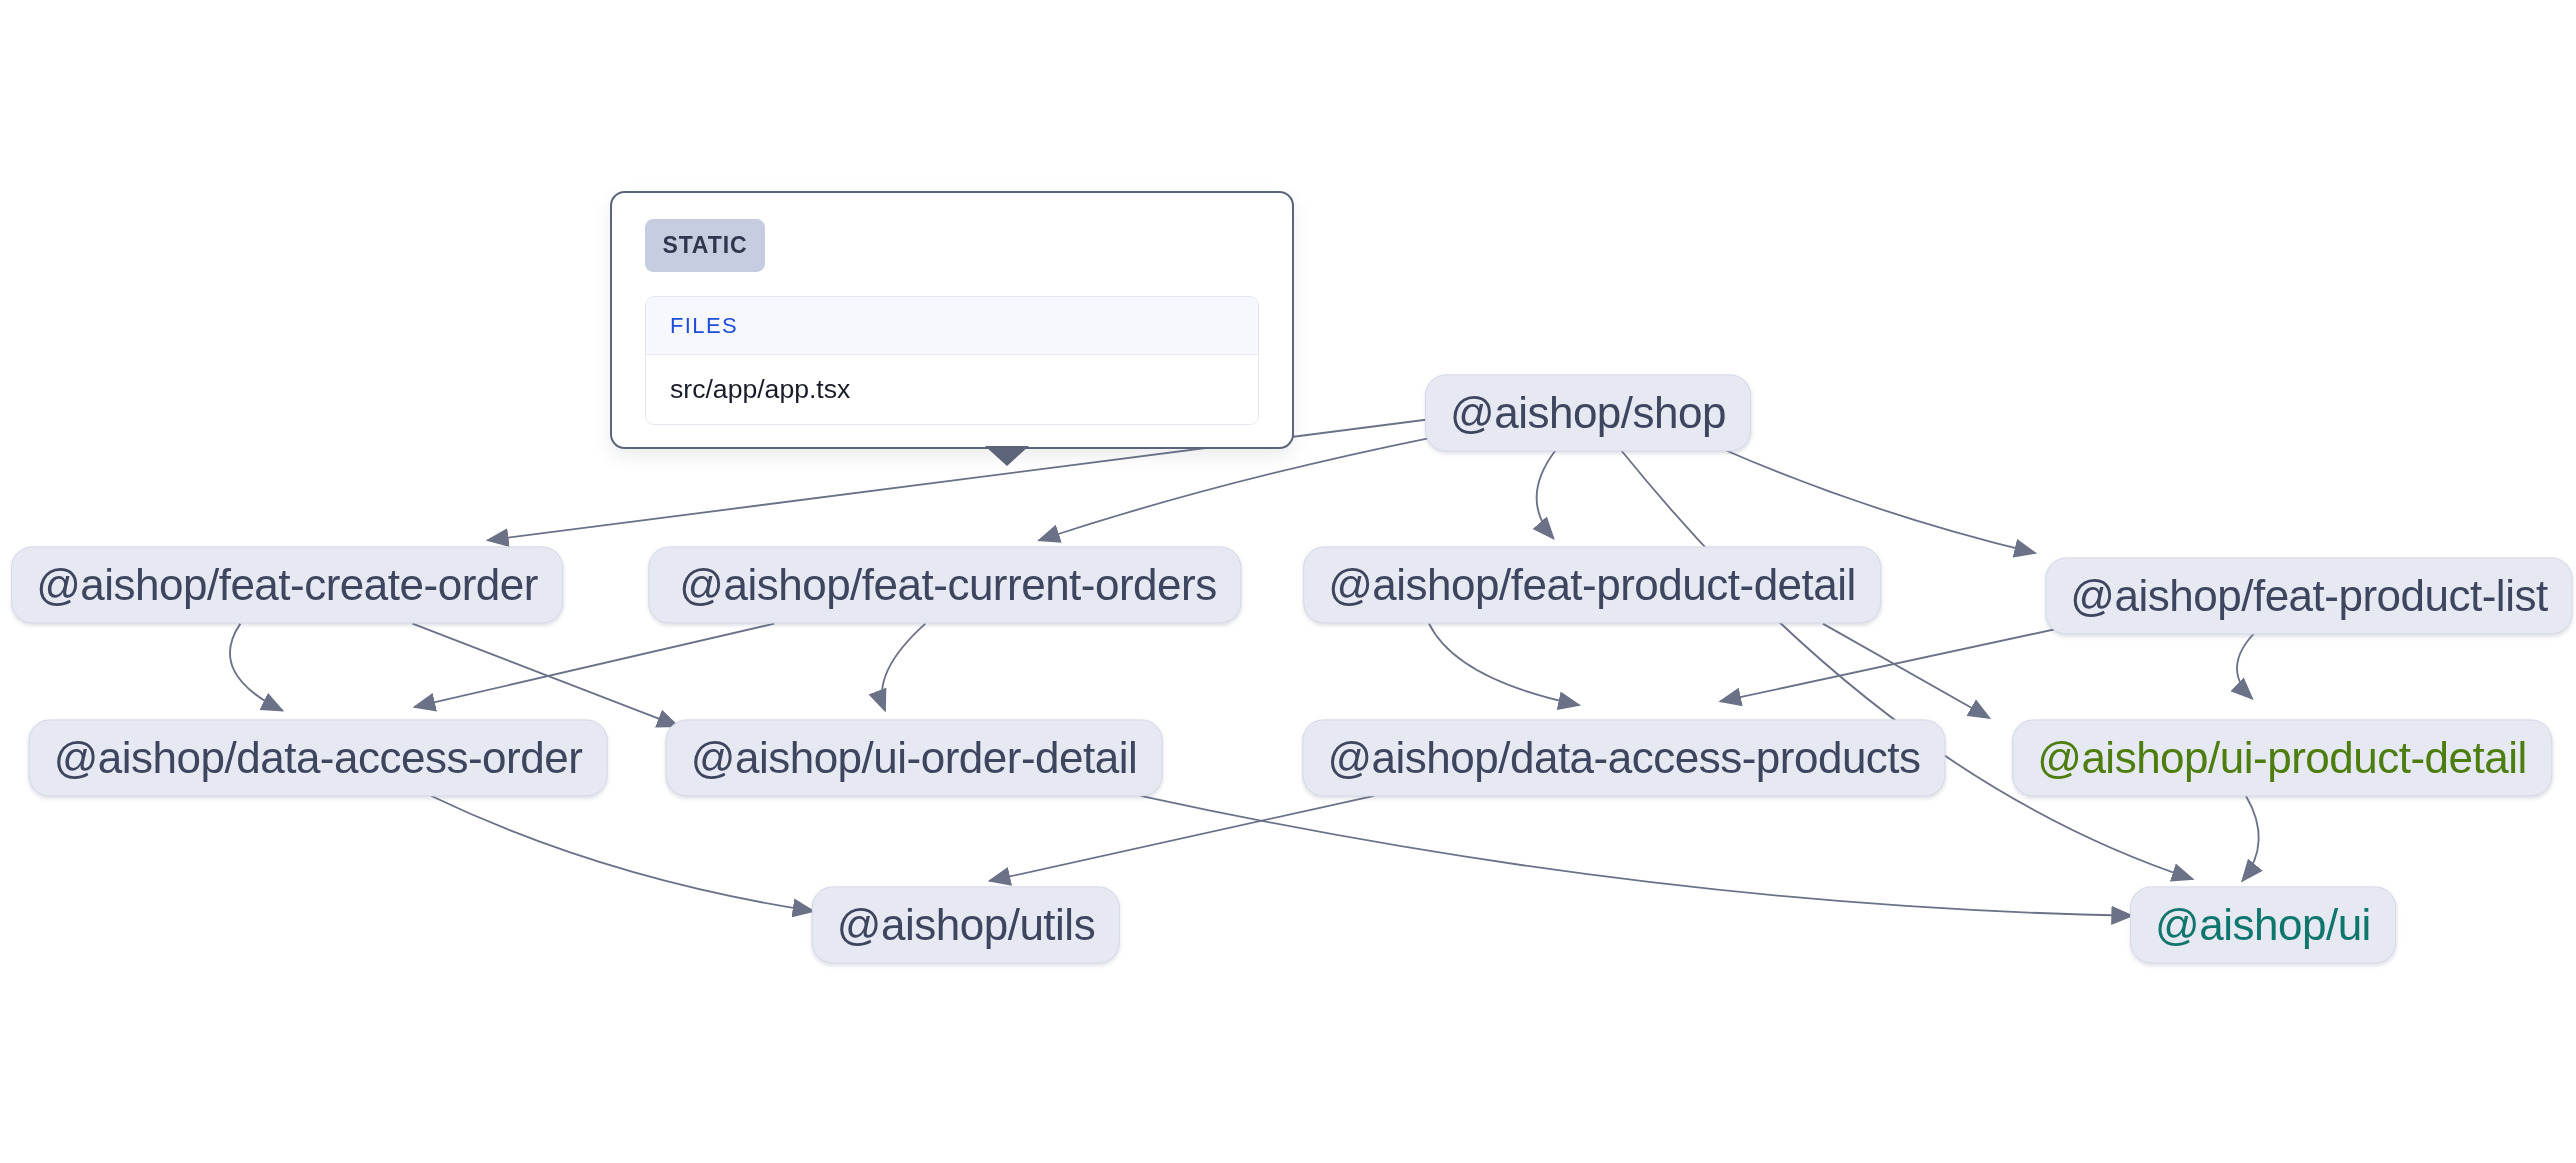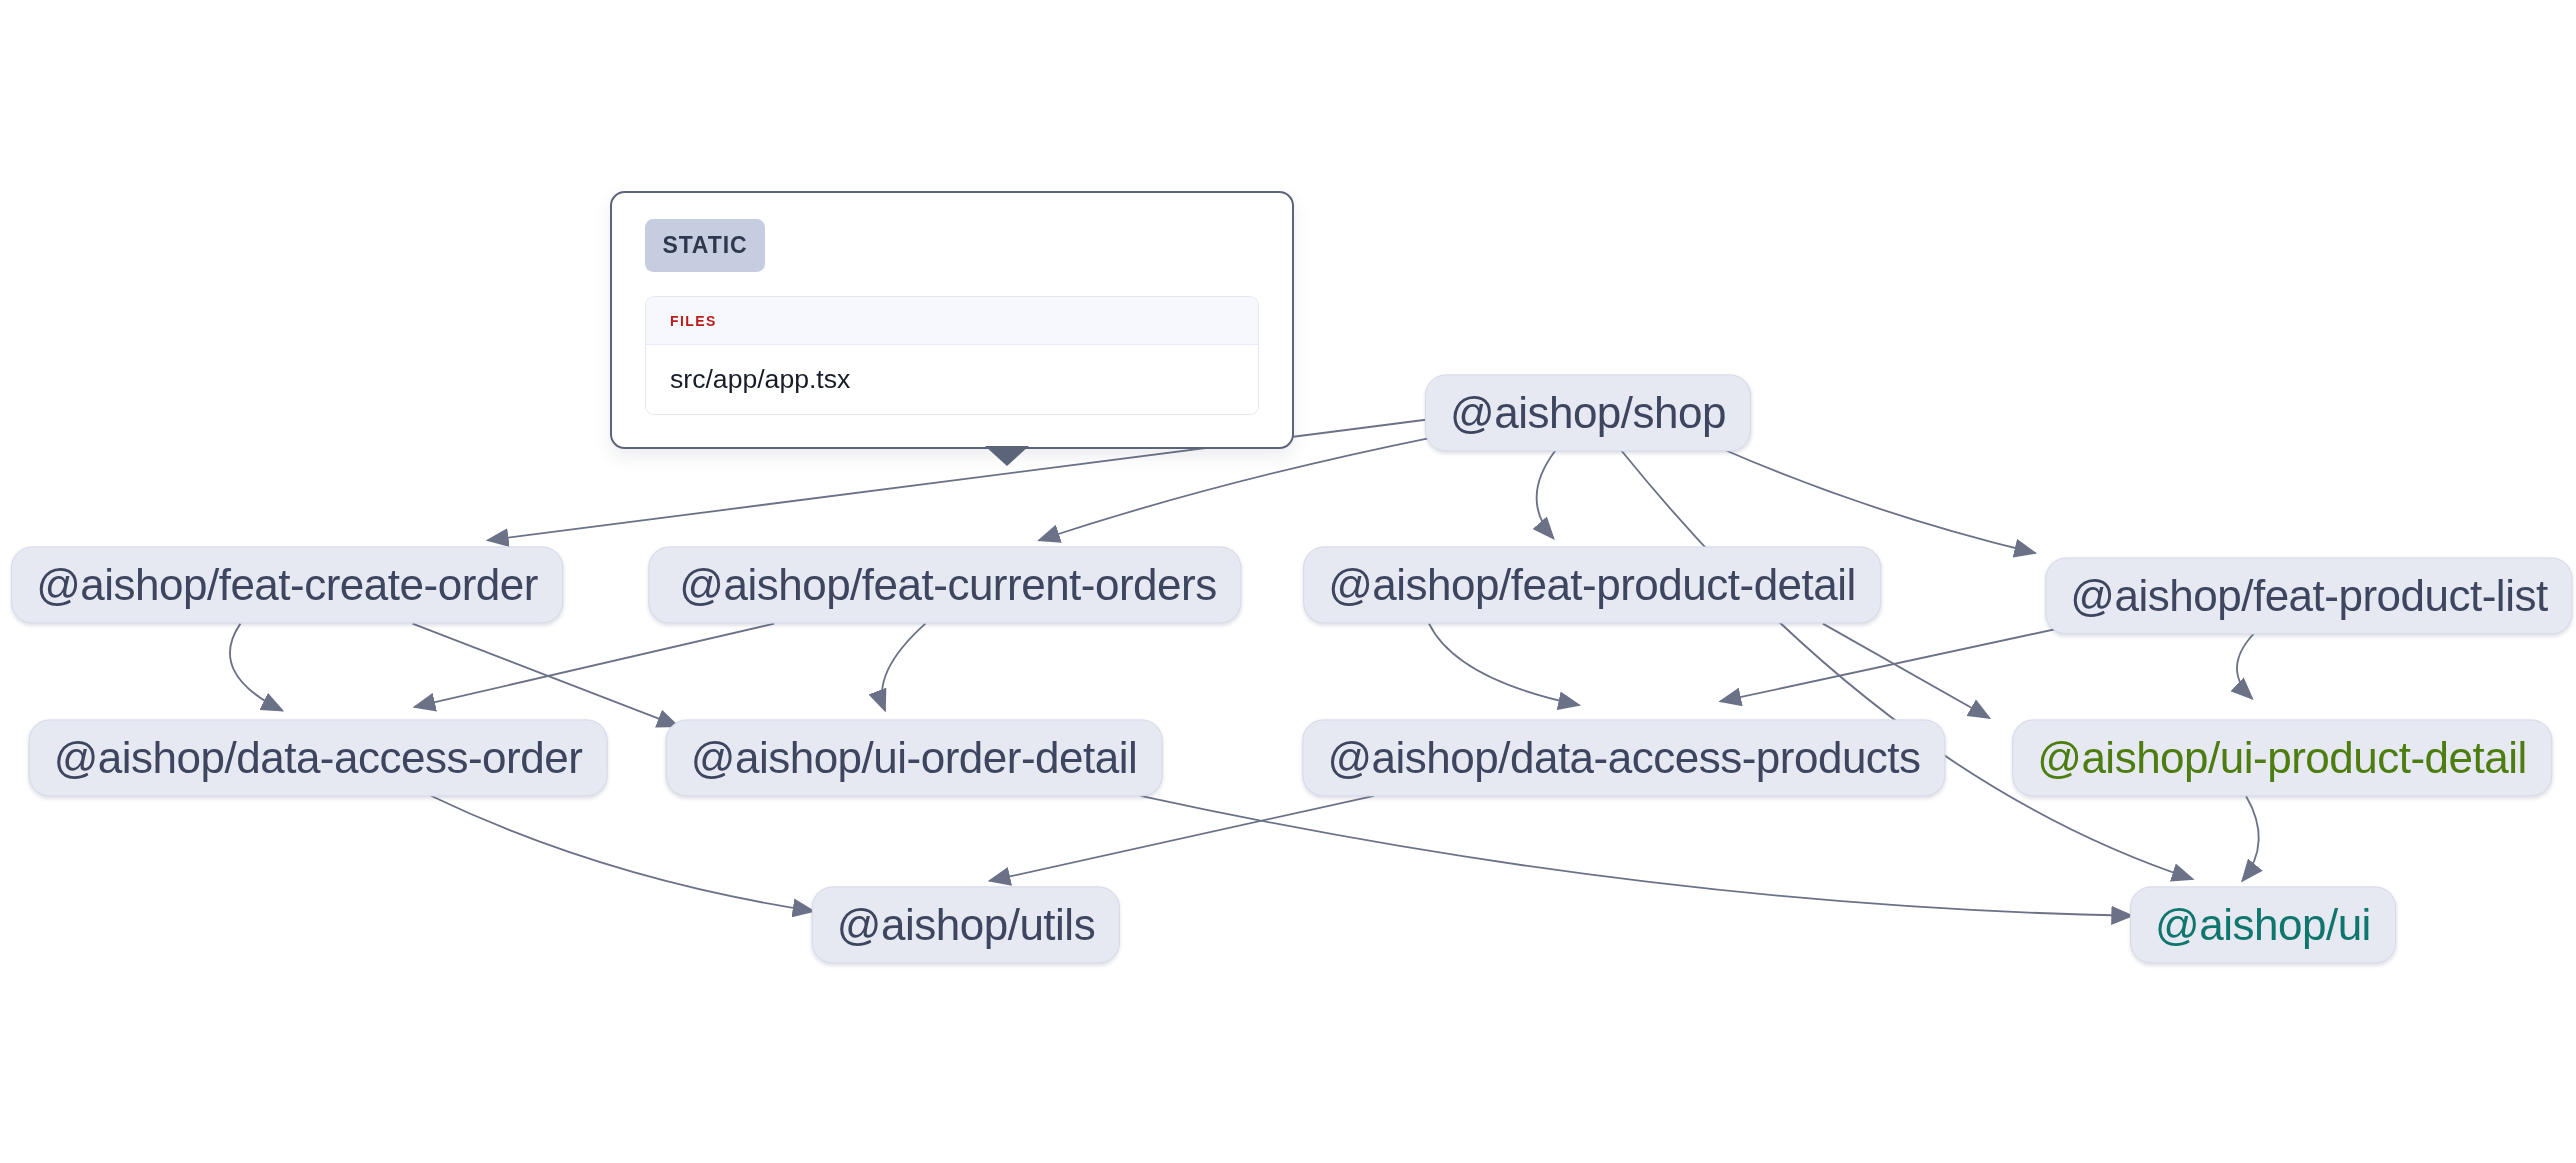--- a/index.html
+++ b/index.html
@@ -33,22 +33,22 @@
   }
   .tt-title{
     font-family:"DejaVu Sans Mono",monospace;
     font-size:26.6px;color:#222939;white-space:nowrap;
   }
   .files-box{
     margin:24px 33px 0 33px;border:1.8px solid #e4e7f1;border-radius:9.2px;
     overflow:hidden;background:#fff;
   }
   .files-header{
-    background:#f7f8fd;color:#b91c1c;font-weight:700;
-    font-size:14px;letter-spacing:1.4px;
+    background:#f7f8fd;color:#1d4ed8;font-weight:400;
+    font-size:22px;letter-spacing:1.4px;
     padding:15.6px 24px;border-bottom:1.8px solid #e9ebf4;
   }
   .file-row{background:#ffffff;color:#171c28;font-size:26.6px;padding:19px 24px;}
   .caret{
     position:absolute;bottom:-19px;width:0;height:0;
     border-left:22px solid transparent;border-right:22px solid transparent;
     border-top:20px solid #5b6478;
   }
 </style>
 </head>

